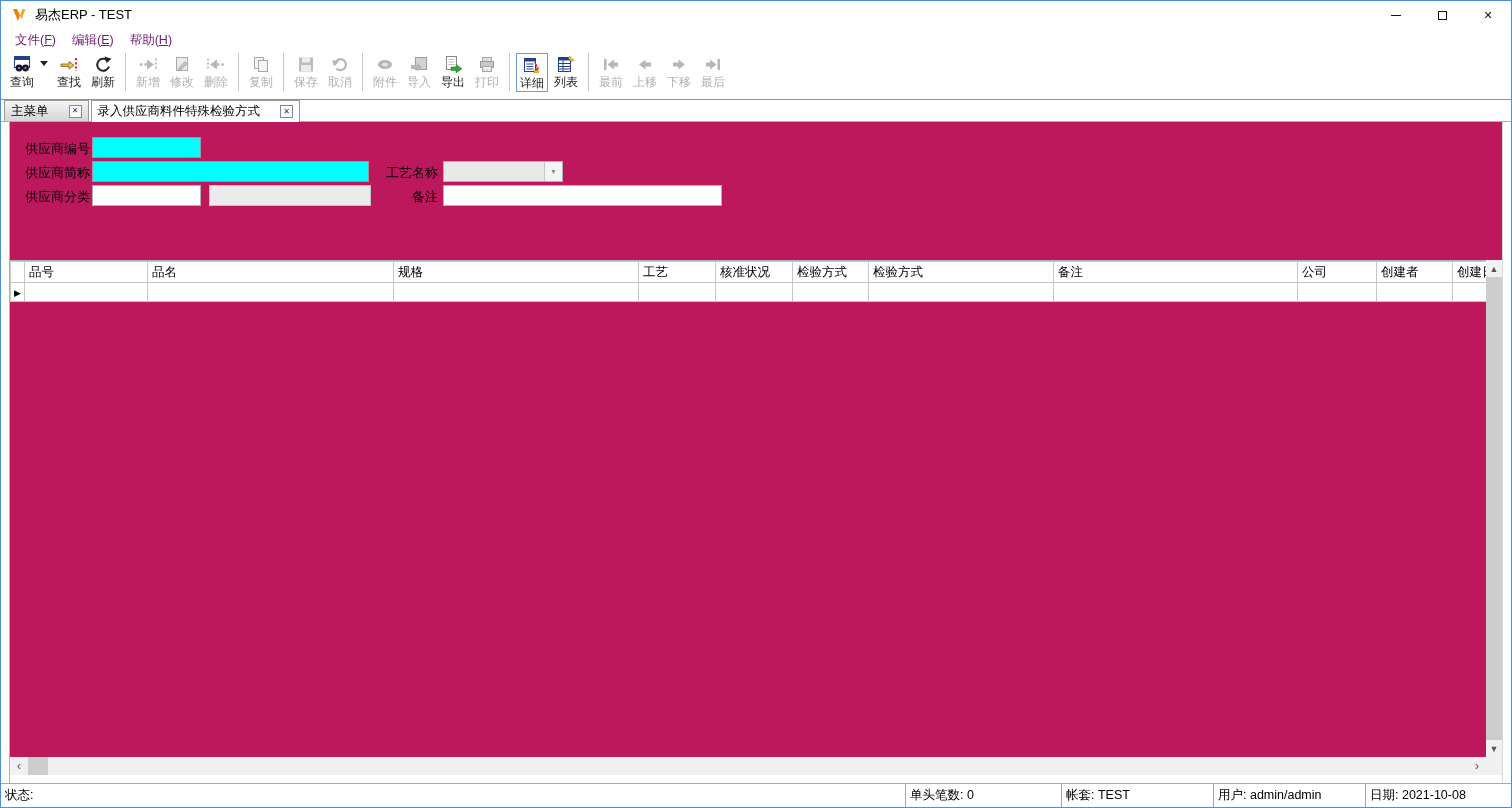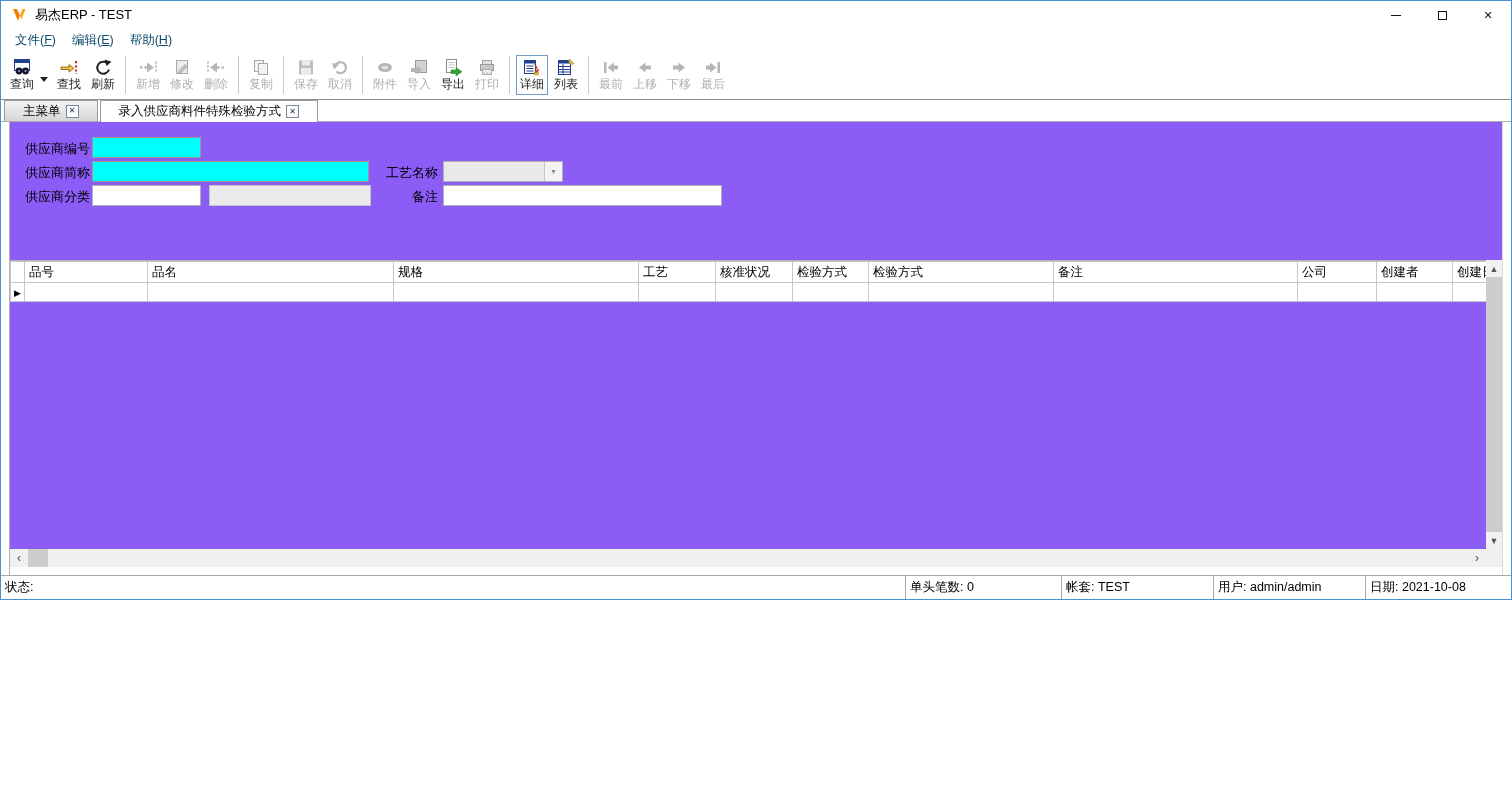--- a/index.html
+++ b/index.html
@@ -1,57 +1,57 @@
 <!DOCTYPE html>
 <html><head>
 <meta charset="utf-8">
 <style>
   * { margin:0; padding:0; box-sizing:border-box; }
   html,body { width:1512px; height:808px; font-family:"Liberation Sans", sans-serif; }
   .window {
-    width:1512px; height:600px; background:#fff;
+    width:1512px; height:808px; background:#fff;
     border:1px solid #4a90d2; display:flex; flex-direction:column; overflow:hidden;
   }
   
   .titlebar { height:28px; display:flex; align-items:center; background:#fff; flex:0 0 auto; }
   .titlebar .logo { width:16px; height:16px; margin:0 8px 0 10px; }
   .titlebar .title { font-size:13px; color:#000; }
   .titlebar .spacer { flex:1; }
   .winbtn { width:46px; height:28px; display:flex; align-items:center; justify-content:center; cursor:default; }
   .winbtn .min-glyph { width:10px; height:1px; background:#111; display:block; }
   .winbtn .max-glyph { width:9px; height:9px; border:1px solid #111; display:block; }
   .winbtn .close-glyph { font-size:11px; color:#111; line-height:1; }
   
   .menubar { height:23px; display:flex; align-items:center; padding-left:6px; background:#fff; flex:0 0 auto; }
-  .menu-item { font-size:12.5px; color:#0c4a6e; padding:3px 8px; }
+  .menu-item { font-size:12.5px; color:#701a75; padding:3px 8px; }
   .menu-item .mn { text-decoration:underline; }
   
-  .toolbar { height:48px; display:flex; align-items:center; padding:1px 2px 2px 4px; background:#fff;
-             border-bottom:1px solid #8f8f8f; flex:0 0 auto;font-family:Liberation Mono, monospace; }
+  .toolbar { height:48px; display:flex; align-items:flex-start; padding:1px 2px 2px 4px; background:#fff;
+             border-bottom:1px solid #8f8f8f; flex:0 0 auto; }
   .tbtn { display:flex; flex-direction:column; align-items:center; justify-content:flex-end;
           min-width:32px; padding:2px 2px 1px 2px; margin:0 1px; gap:1px; }
   .tbtn .lbl { font-size:12px; color:#1a1a1a; white-space:nowrap; line-height:1.2; }
   .tbtn.disabled .lbl { color:#b0b0b0; }
   .tbtn.selected { border:1px solid #6f9fc8; background:#fdfdfd; }
   .tbtn svg { display:block; }
   .tsep { width:1px; height:38px; background:#c9c9c9; margin:0 5px; flex:0 0 auto; }
   .dd-arrow { width:0; height:0; border-left:4px solid transparent; border-right:4px solid transparent;
               border-top:5px solid #222; margin:8px 4px 0 1px; }
   
   .tabstrip { height:22px; display:flex; align-items:flex-end; padding-left:3px; background:#fff;
               border-bottom:1px solid #aeaeae; flex:0 0 auto; }
-  .tab { display:flex; align-items:center; gap:5px; height:21px; padding:0 18px;
+  .tab { display:flex; align-items:center; gap:20px; height:21px; padding:0 6px;
          border:1px solid #9a9a9a; border-bottom:none; font-size:12.5px; margin-right:2px;justify-content:flex-end; }
   .tab.inactive { background:linear-gradient(#f4f4f4,#d6d6d6); }
   .tab.active { background:#fff; height:22px; margin-bottom:-1px; }
   .tab-close { width:13px; height:13px; border:1px solid #7e8aa0; background:#fcfcfc; color:#1d2a5e;
                font-size:8px; display:flex; align-items:center; justify-content:center; line-height:1; }
   
   .main { flex:1 1 auto; margin:0 8px; border-left:1px solid #b2b2b2; border-right:1px solid #d9d9d9;
-          display:flex; flex-direction:column; background:#8b5cf6; overflow:hidden; }
+          display:flex; flex-direction:column; background:#be185d; overflow:hidden; }
   .form-area { height:98px; position:relative; flex:0 0 auto; font-size:13px; }
   .f-label { position:absolute; color:#000; white-space:nowrap; }
   .f-input { position:absolute; height:21px; border:1px solid #9a9a9a; font-size:13px; padding:0 3px;
              font-family:"Liberation Sans", sans-serif; outline:none; }
   .cyan { background:#00ffff; }
   .white { background:#fff; border-color:#b0b0b0; }
   .gray  { background:#ebebeb; border-color:#c3c3c3; }
   .combo { position:absolute; height:21px; border:1px solid #b0b0b0; background:#e9e9e9; display:flex; }
   .combo .val { flex:1; }
   .combo .btn { width:18px; border-left:1px solid #c6c6c6; background:#f4f4f4; display:flex;

